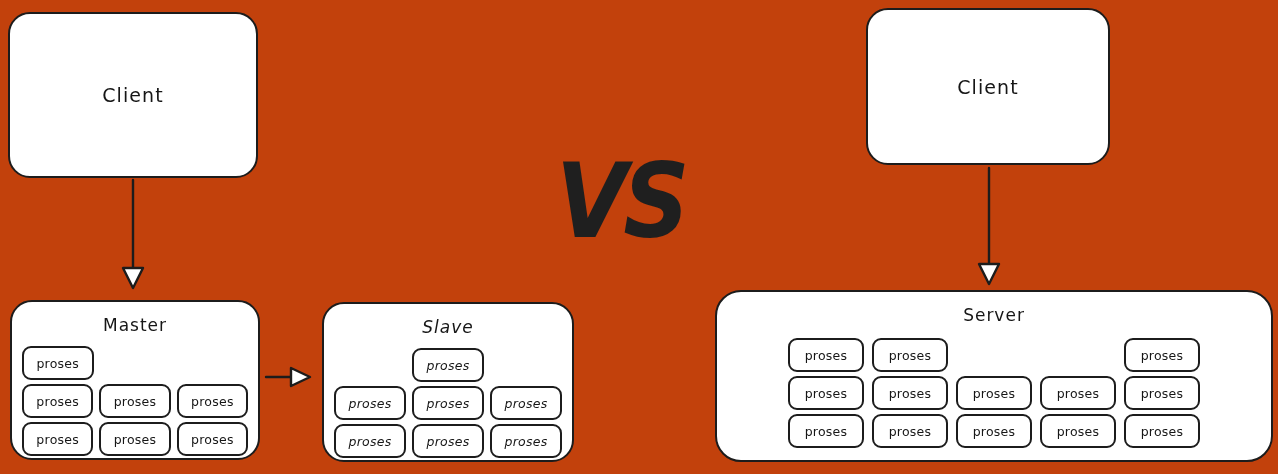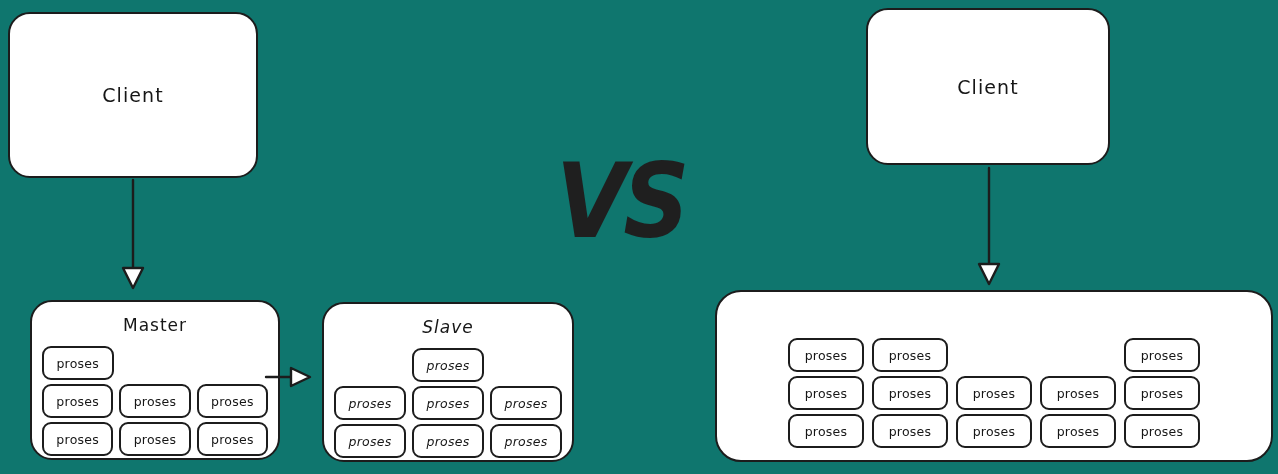--- a/index.html
+++ b/index.html
@@ -7,21 +7,21 @@
     padding: 0;
     background: #ffffff;
   }
   body {
     font-family: "DejaVu Sans", sans-serif;
   }
   #canvas {
     position: relative;
     width: 1278px;
     height: 474px;
-    background: #0f766e;
+    background: #c2410c;
     overflow: hidden;
   }
   .node {
     position: absolute;
     box-sizing: border-box;
     background: #ffffff;
     border: 2.6px solid #1c1c1c;
     border-radius: 22px;
   }
   .node-label {
@@ -114,21 +114,21 @@
 </style>
 </head>
 <body>
 
 <div id="canvas">
 
   <div class="node client-box" id="left-client" style="left:8px; top:12px; width:250px; height:166px;">
     <div class="node-label">Client</div>
   </div>
 
-  <div class="node group-box" id="master-box" style="left:10px; top:300px; width:250px; height:160px;margin-left:20px;">
+  <div class="node group-box" id="master-box" style="left:10px; top:300px; width:250px; height:160px;">
     <div class="node-label">Master</div>
     <div class="proc-grid" id="master-grid">
         <div class="proc-row">
           <div class="proc">proses</div>
           <div class="proc empty"></div>
           <div class="proc empty"></div>
         </div>
         <div class="proc-row">
           <div class="proc">proses</div>
           <div class="proc">proses</div>
@@ -163,20 +163,21 @@
       </div>
   </div>
 
   <div class="vs-text" style="left:556px; top:156px;">VS</div>
 
   <div class="node client-box" id="right-client" style="left:866px; top:8px; width:244px; height:157px;">
     <div class="node-label">Client</div>
   </div>
 
   <div class="node group-box" id="server-box" style="left:715px; top:290px; width:558px; height:172px; border-radius:26px;">
+    <div class="node-label">Server</div>
     <div class="proc-grid" id="server-grid">
         <div class="proc-row">
           <div class="proc">proses</div>
           <div class="proc">proses</div>
           <div class="proc empty"></div>
           <div class="proc empty"></div>
           <div class="proc">proses</div>
         </div>
         <div class="proc-row">
           <div class="proc">proses</div>

